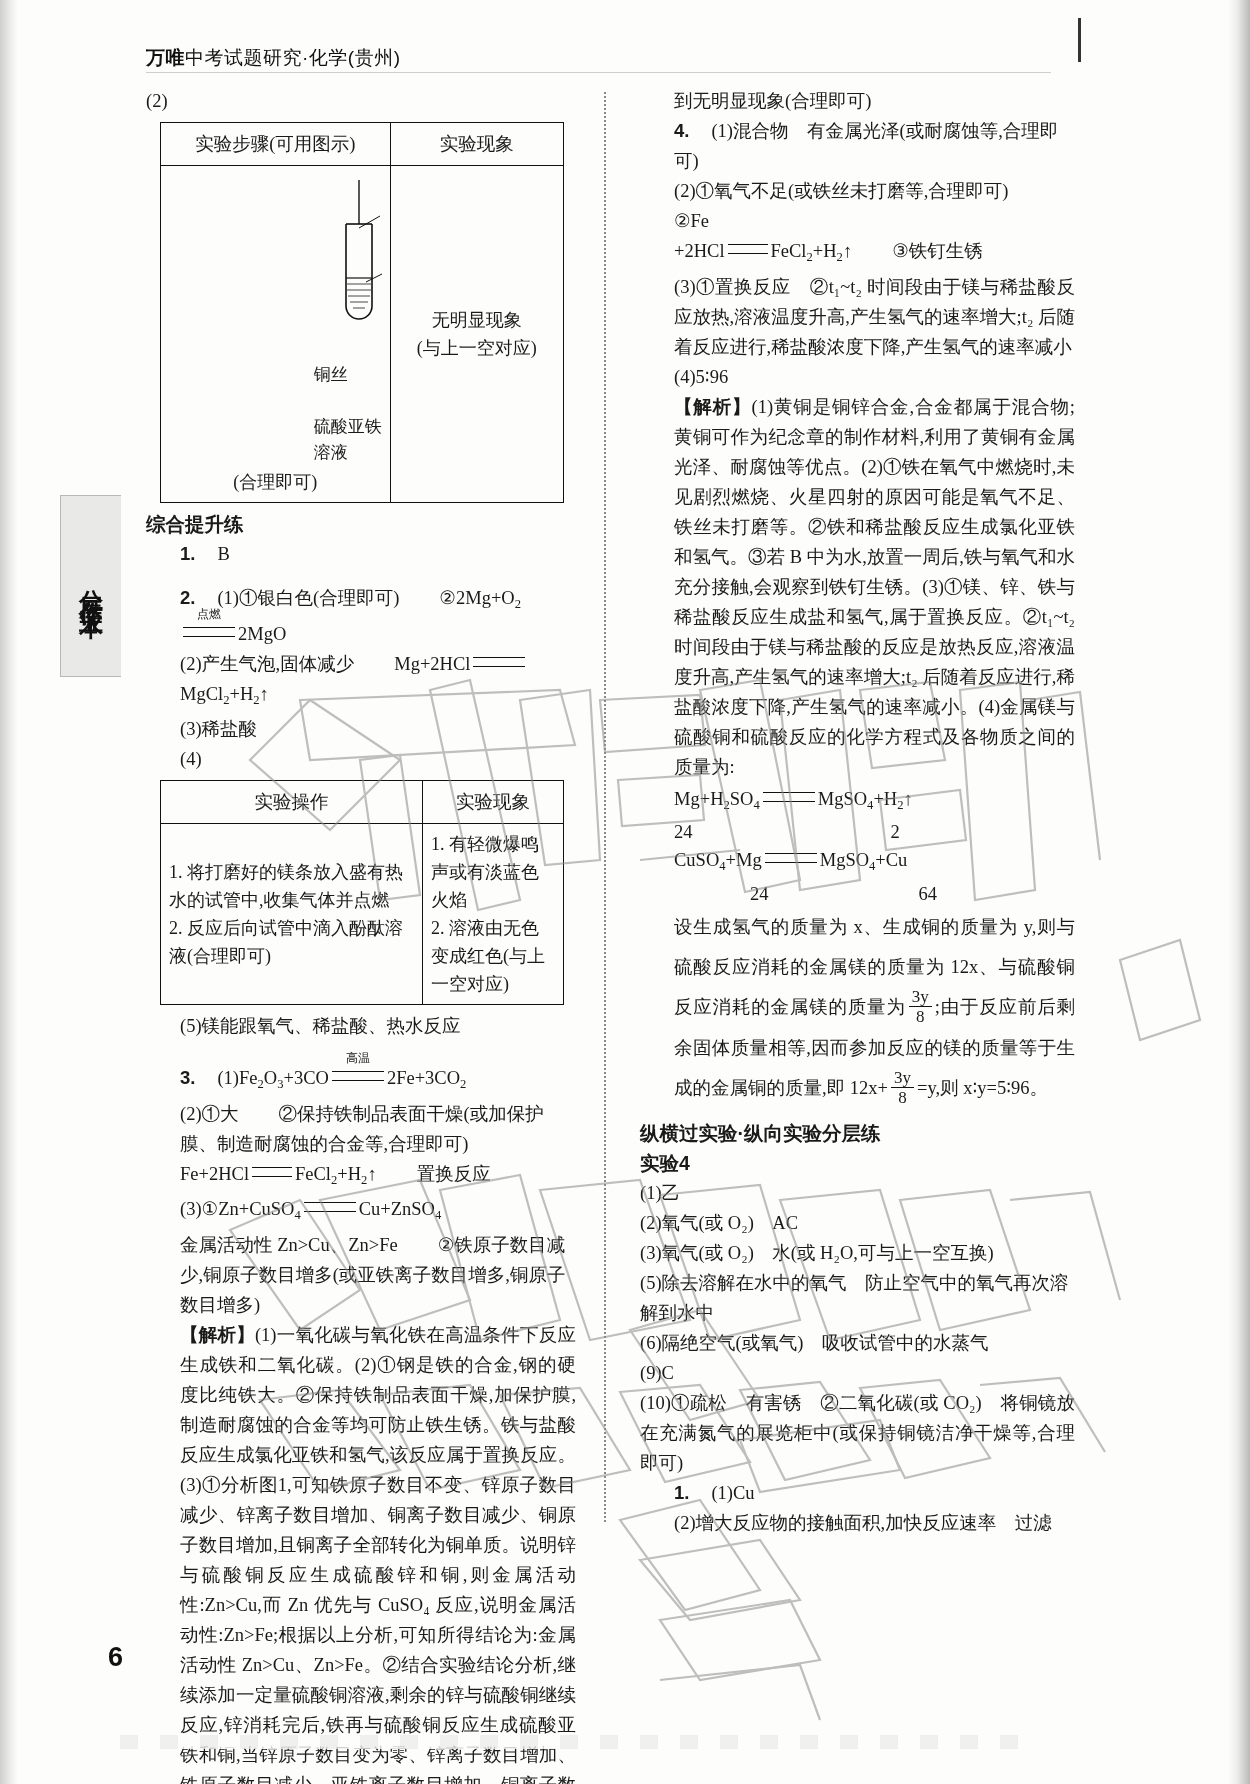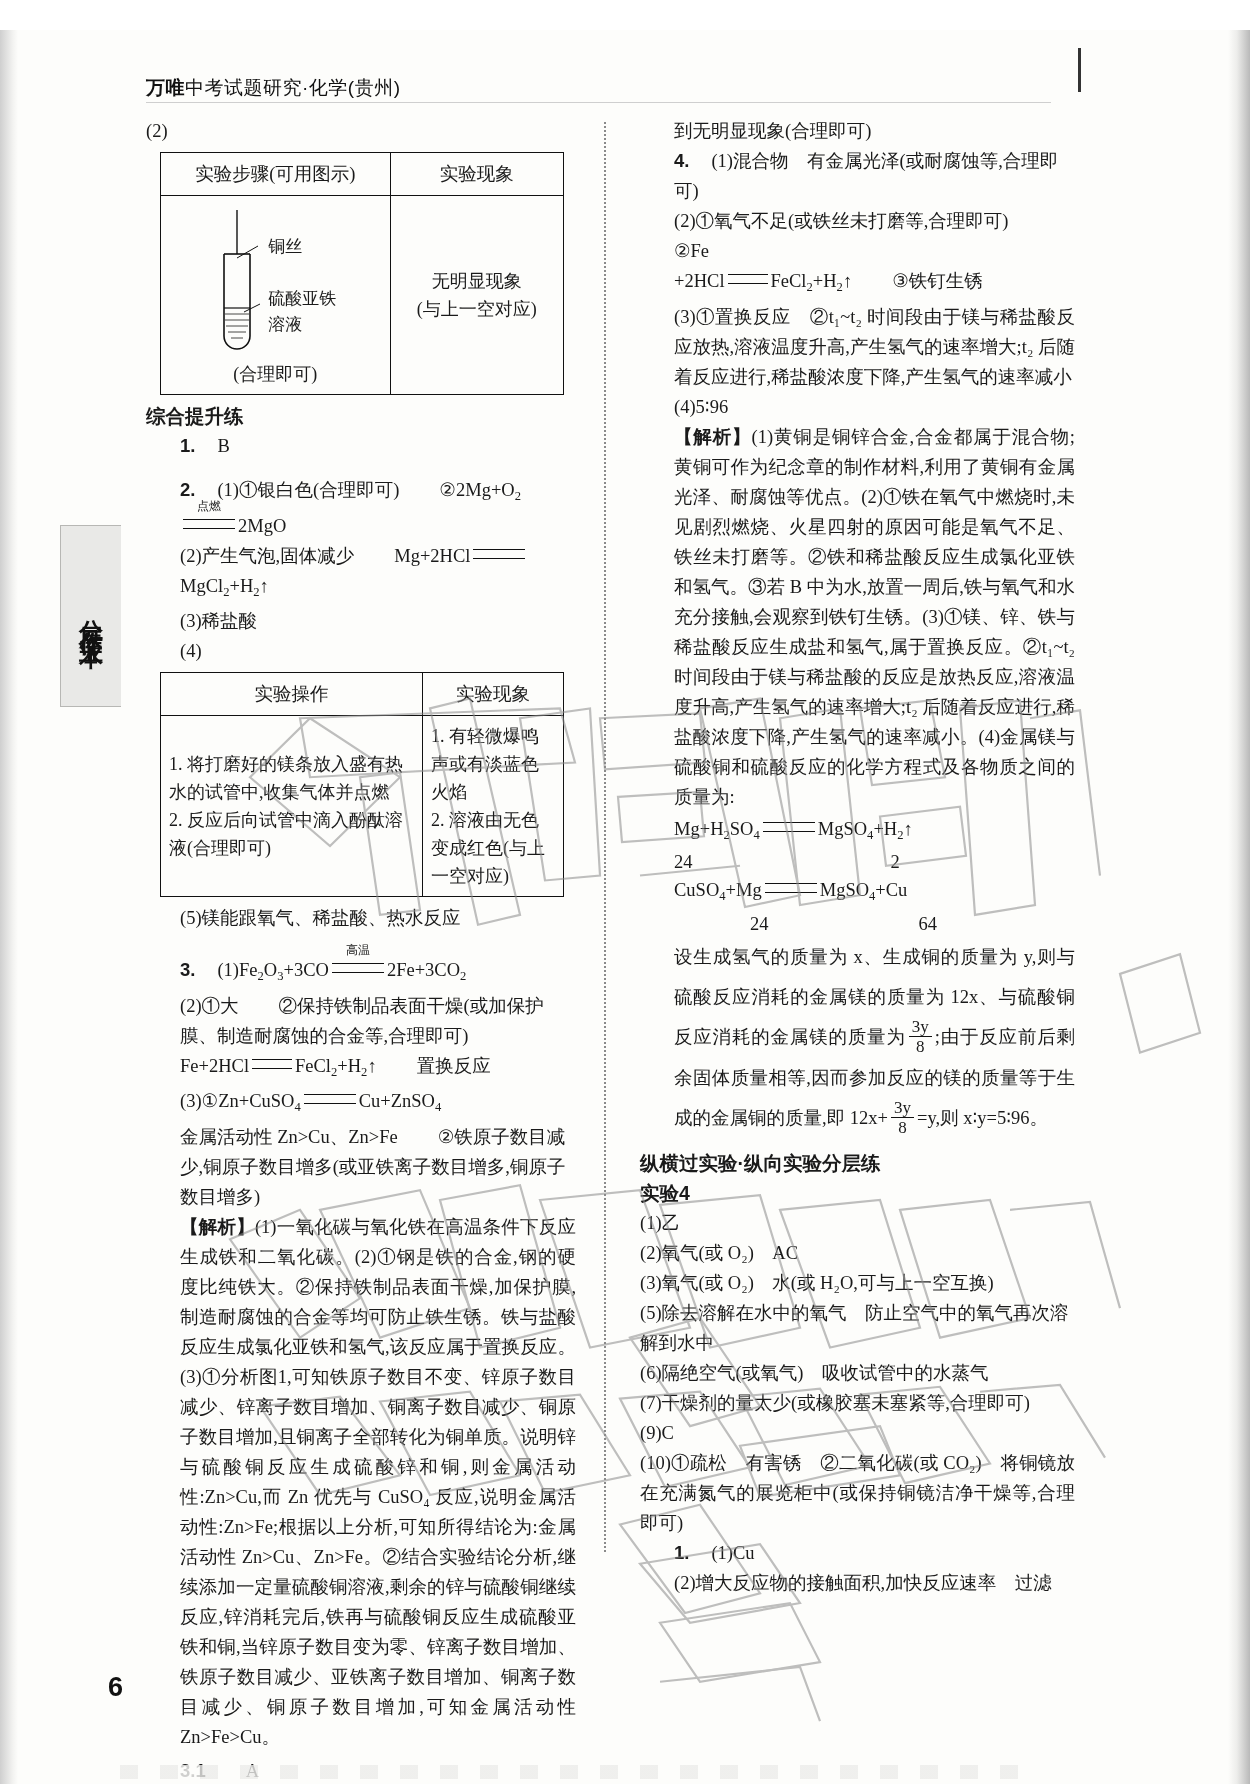--- a/index.html
+++ b/index.html
@@ -8,21 +8,20 @@
     background:#ffffff;
     font-family:"Liberation Serif","DejaVu Serif",serif;
     color:#1a1a1a;
     position:relative;
     overflow:hidden;
   }
   
   .page{
     position:absolute;inset:0;
     background:#fdfdfb;
-    margin-top:30px;
   }
   .page-edge-left{
     position:absolute;left:0;top:0;width:18px;height:100%;
     background:linear-gradient(to right,#cfcfcf,#f2f2f0 70%,#fdfdfb);
   }
   .page-edge-right{
     position:absolute;right:0;top:0;width:22px;height:100%;
     background:linear-gradient(to left,#b9b9b9,#ededeb 60%,#fdfdfb);
   }
   .top-rule{
@@ -92,21 +91,21 @@
     font-size:18px;line-height:28px;
   }
   table.exp td,table.exp th{
     border:1.6px solid #111;padding:6px 8px;vertical-align:middle;
   }
   table.exp th{
     text-align:center;font-weight:normal;font-size:18.5px;padding:7px 4px;
   }
   .cell-center{text-align:center;}
   
-  .tube-wrap{display:flex;align-items:flex-start;justify-content:center;gap:8px;padding:6px 0 2px 0;}
+  .tube-wrap{display:flex;align-items:flex-end;justify-content:center;gap:8px;padding:6px 0 2px 0;flex-direction:column;}
   .tube-fig{position:relative;width:46px;height:150px;}
   .labels{font-size:17px;line-height:26px;padding-top:26px;}
   
   .frac{display:inline-block;vertical-align:-0.55em;text-align:center;margin:0 3px;font-size:.92em;}
   .frac .n{display:block;border-bottom:1.4px solid #111;padding:0 3px;line-height:1.15;}
   .frac .d{display:block;padding:0 3px;line-height:1.2;}
   
   .folio{
     position:absolute;left:108px;top:1642px;
     font-family:"Liberation Sans","DejaVu Sans",sans-serif;
@@ -298,21 +297,20 @@
     </p>
 
     <p class="sec-title" style="margin-top:10px">纵横过实验·纵向实验分层练</p>
     <p class="sec-title" style="margin-top:0">实验4</p>
 
     <p class="ind2" style="padding-left:0">(1)乙</p>
     <p class="ind2" style="padding-left:0">(2)氧气(或 O₂)　AC</p>
     <p class="ind2" style="padding-left:0">(3)氧气(或 O₂)　水(或 H₂O,可与上一空互换)</p>
     <p class="ind2" style="padding-left:0">(5)除去溶解在水中的氧气　防止空气中的氧气再次溶解到水中</p>
     <p class="ind2" style="padding-left:0">(6)隔绝空气(或氧气)　吸收试管中的水蒸气</p>
-    <p class="ind2" style="padding-left:0">(7)干燥剂的量太少(或橡胶塞未塞紧等,合理即可)</p>
     <p class="ind2" style="padding-left:0">(9)C</p>
     <p class="ind2" style="padding-left:0;text-align:justify">(10)①疏松　有害锈　②二氧化碳(或 CO₂)　将铜镜放在充满氮气的展览柜中(或保持铜镜洁净干燥等,合理即可)</p>
 
 
     <p class="ind">
       <span class="num">1.</span><span class="sp"></span><span>(1)Cu</span>
     </p>
     <p class="ind2">(2)增大反应物的接触面积,加快反应速率　过滤</p>
   </div>
 

